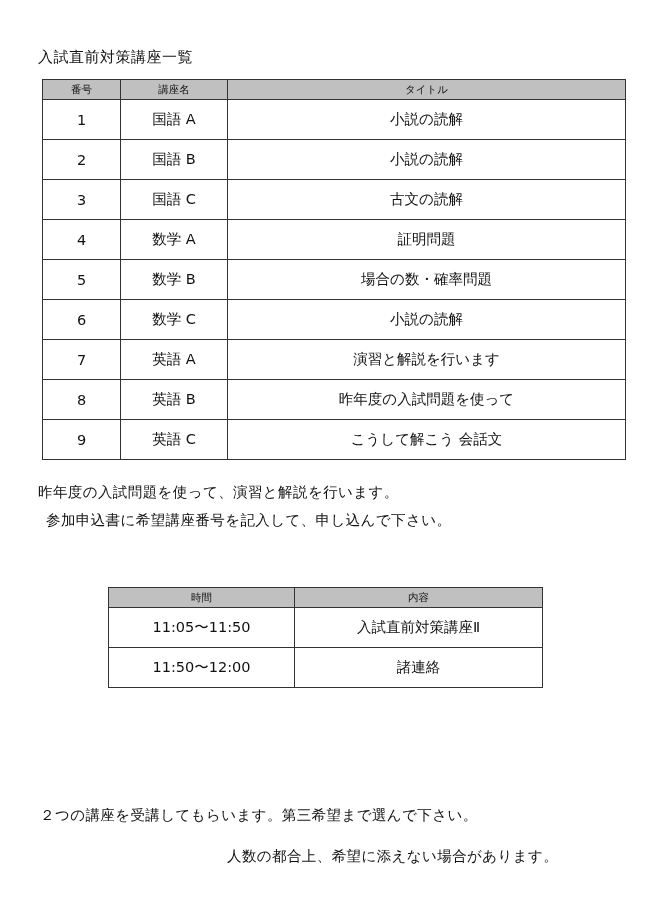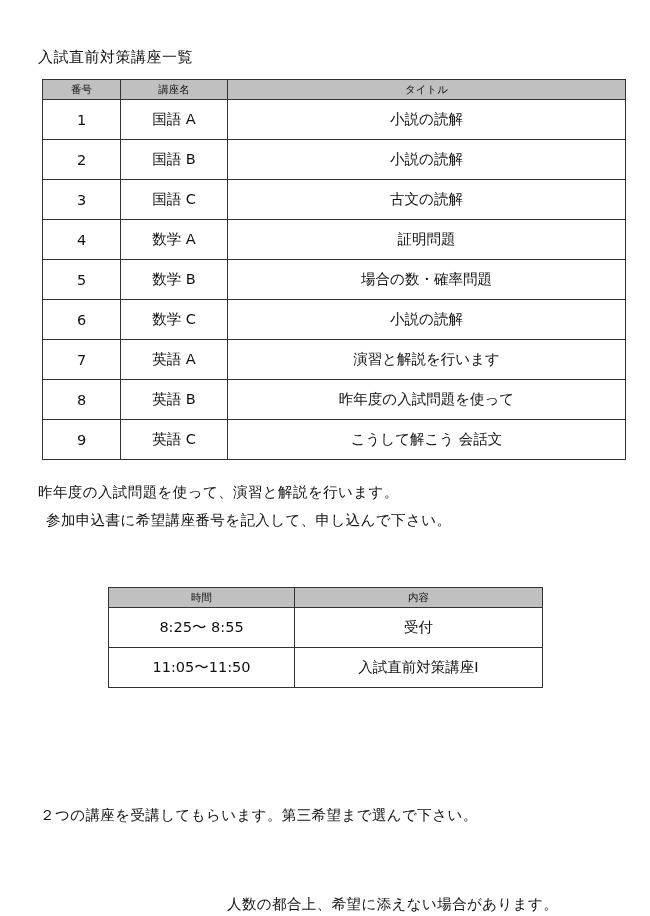--- a/index.html
+++ b/index.html
@@ -22,21 +22,21 @@
   #courses col.c1 { width: 78px; }
   #courses col.c2 { width: 107px; }
   #courses col.c3 { width: 398px; }
   #schedule { left: 108px; top: 576px; width: 434px; margin-top: 11px; }
   #schedule col.s1 { width: 186px; }
   #schedule col.s2 { width: 248px; }
   .para { position: absolute; font-size: 14.5px; letter-spacing: 0.4px; white-space: nowrap; }
   #p1 { left: 38px; top: 468px; margin-top: 15px; }
   #p2 { left: 38px; top: 511px; margin-left: 8px; }
   #p3 { left: 40px; top: 806px; font-family: Liberation Mono, monospace; }
-  #p4 { left: 227px; top: 847px; margin-top: 48px; }
+  #p4 { left: 227px; top: 847px; }
 </style>
 </head>
 <body>
 
 <div class="title">入試直前対策講座一覧</div>
 
 <table id="courses">
   <colgroup>
       <col class="c1">
       <col class="c2">
@@ -107,24 +107,24 @@
       <col class="s2">
     </colgroup>
   <thead>
     <tr>
       <th>時間</th>
       <th>内容</th>
     </tr>
   </thead>
   <tbody>
     <tr>
-      <td>8:25〜 8:55</td>
-      <td>受付</td>
+      <td>11:05〜11:50</td>
+      <td>入試直前対策講座Ⅱ</td>
     </tr>
     <tr>
-      <td>11:05〜11:50</td>
-      <td>入試直前対策講座Ⅰ</td>
+      <td>11:50〜12:00</td>
+      <td>諸連絡</td>
     </tr>
   </tbody>
 </table>
 
 <div class="para" id="p3">２つの講座を受講してもらいます。第三希望まで選んで下さい。</div>
 <div class="para" id="p4">人数の都合上、希望に添えない場合があります。</div>
 
 </body></html>

